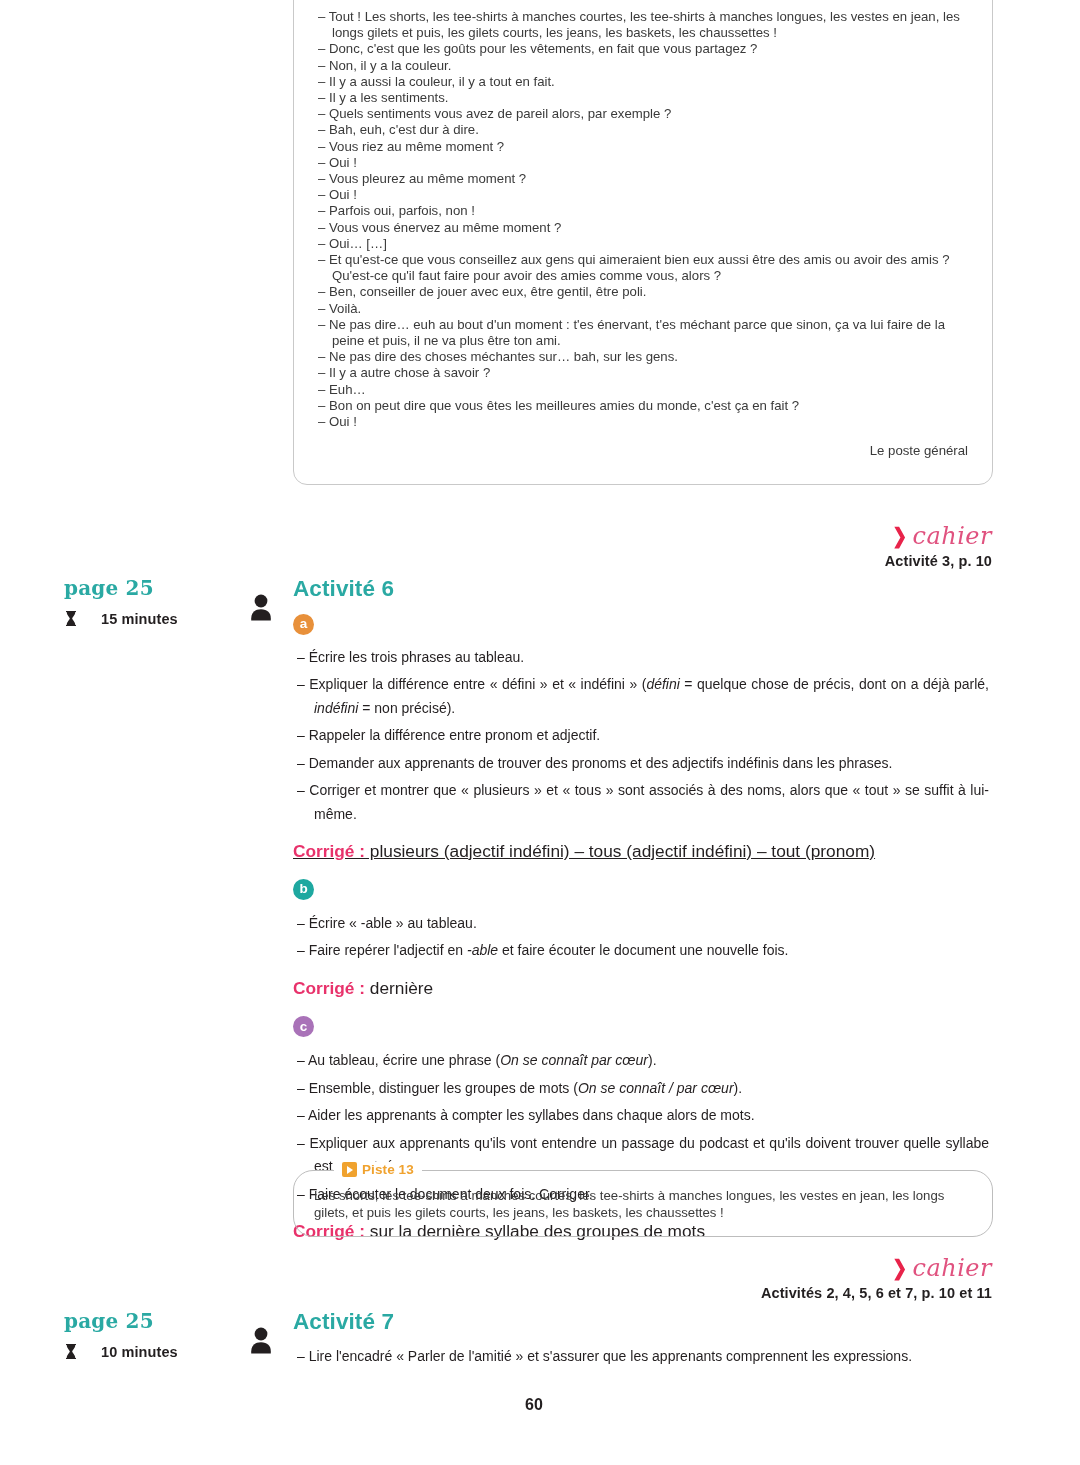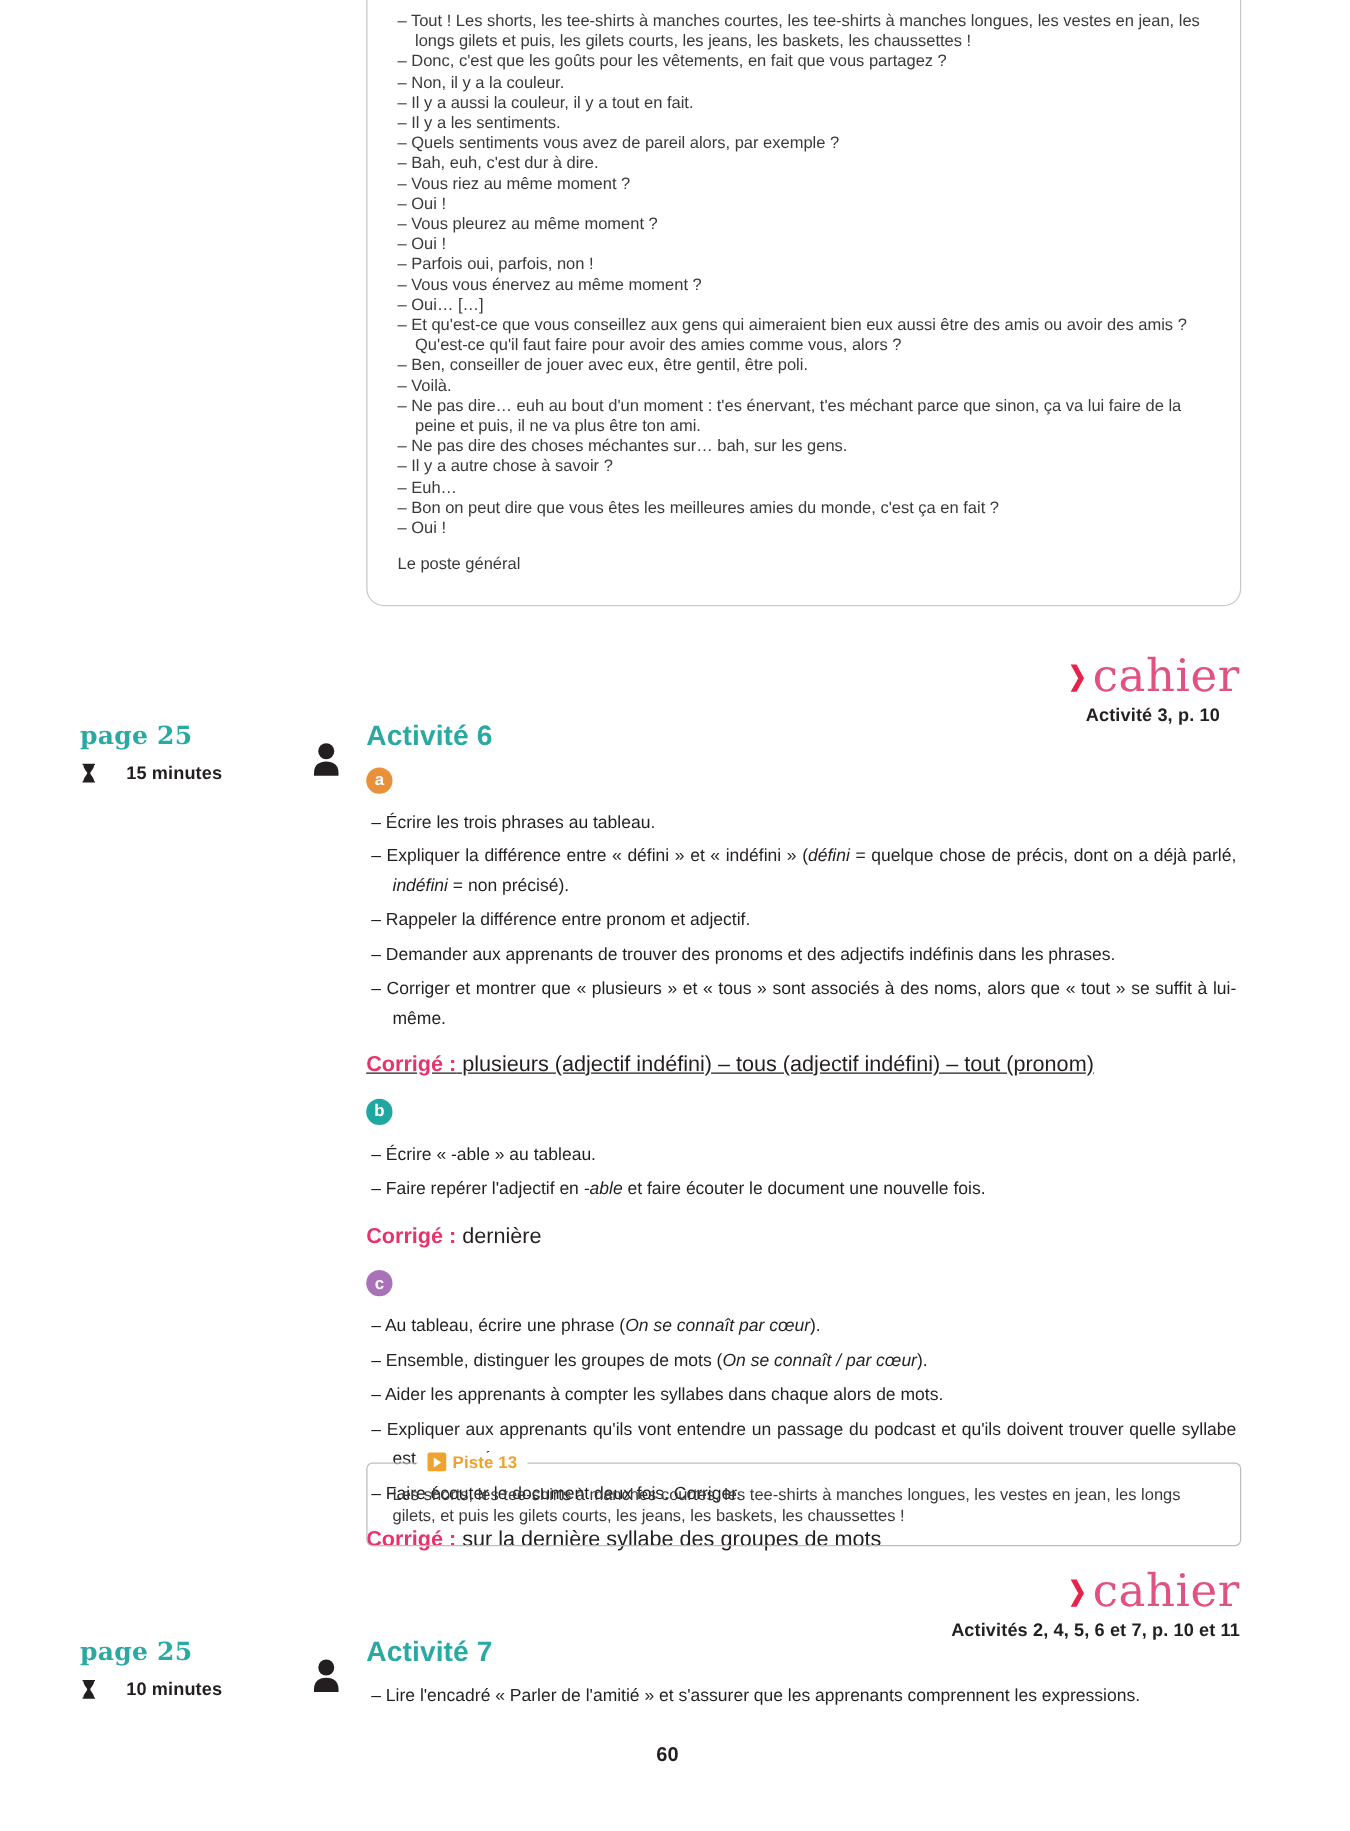--- a/index.html
+++ b/index.html
@@ -30,21 +30,21 @@
   }
   .tr-line {
     font-size: 13.2px;
     line-height: 16.2px;
     color: #3a3a3a;
     padding-left: 14px;
     text-indent: -14px;
     margin: 0;
   }
   .tr-source {
-    text-align: left;
+    text-align: right;
     font-size: 13.2px;
     color: #3a3a3a;
     margin-top: 13px;
     margin-bottom: 16px;
   }
 
   
   .cahier-block {
     position: absolute;
     text-align: right;
@@ -59,21 +59,22 @@
   .cahier-chevron {
     color: #e8234a;
     font-size: 21px;
     font-weight: bold;
     line-height: 1;
     transform: scaleX(0.85) translateY(-1px);
     display: inline-block;
   }
   .cahier-word {
     font-family: "DejaVu Serif", serif;
-    font-size: 36px;
+    font-style: italic;
+    font-size: 24px;
     color: #e0527f;
     letter-spacing: 0.5px;
     line-height: 1;
   }
   .cahier-ref {
     font-size: 14.5px;
     font-weight: bold;
     color: #231f20;
     margin-top: 5px;
     letter-spacing: 0.1px;
@@ -163,21 +164,21 @@
     font-weight: bold;
   }
 
   
   .piste-box {
     position: absolute;
     left: 293px;
     width: 700px;
     box-sizing: border-box;
     border: 1.3px solid #bdbdbd;
-    border-radius: 5px;
+    border-radius: 20px;
     padding: 17px 20px 15px 20px;
   }
   .piste-tab {
     position: absolute;
     top: -9px;
     left: 40px;
     background: #ffffff;
     padding: 0 8px;
     display: flex;
     align-items: center;

